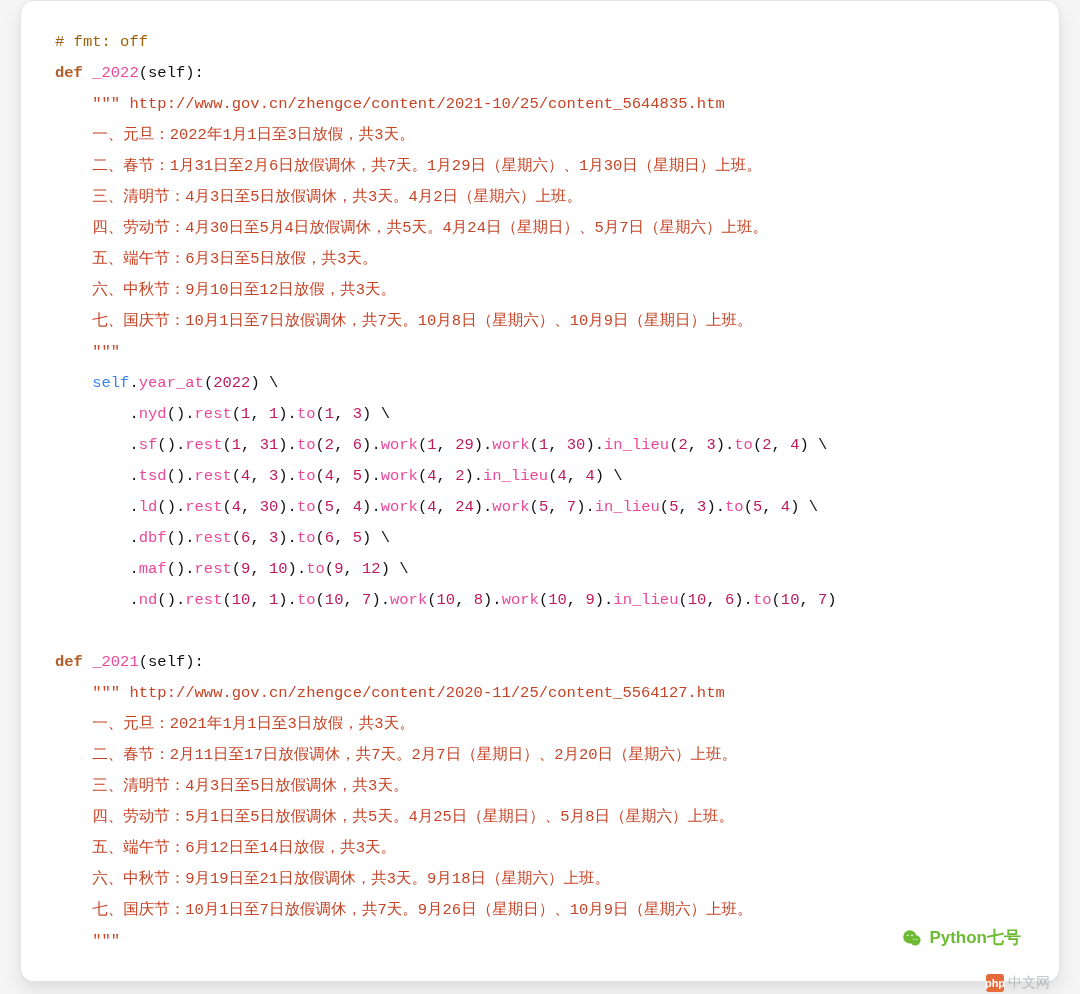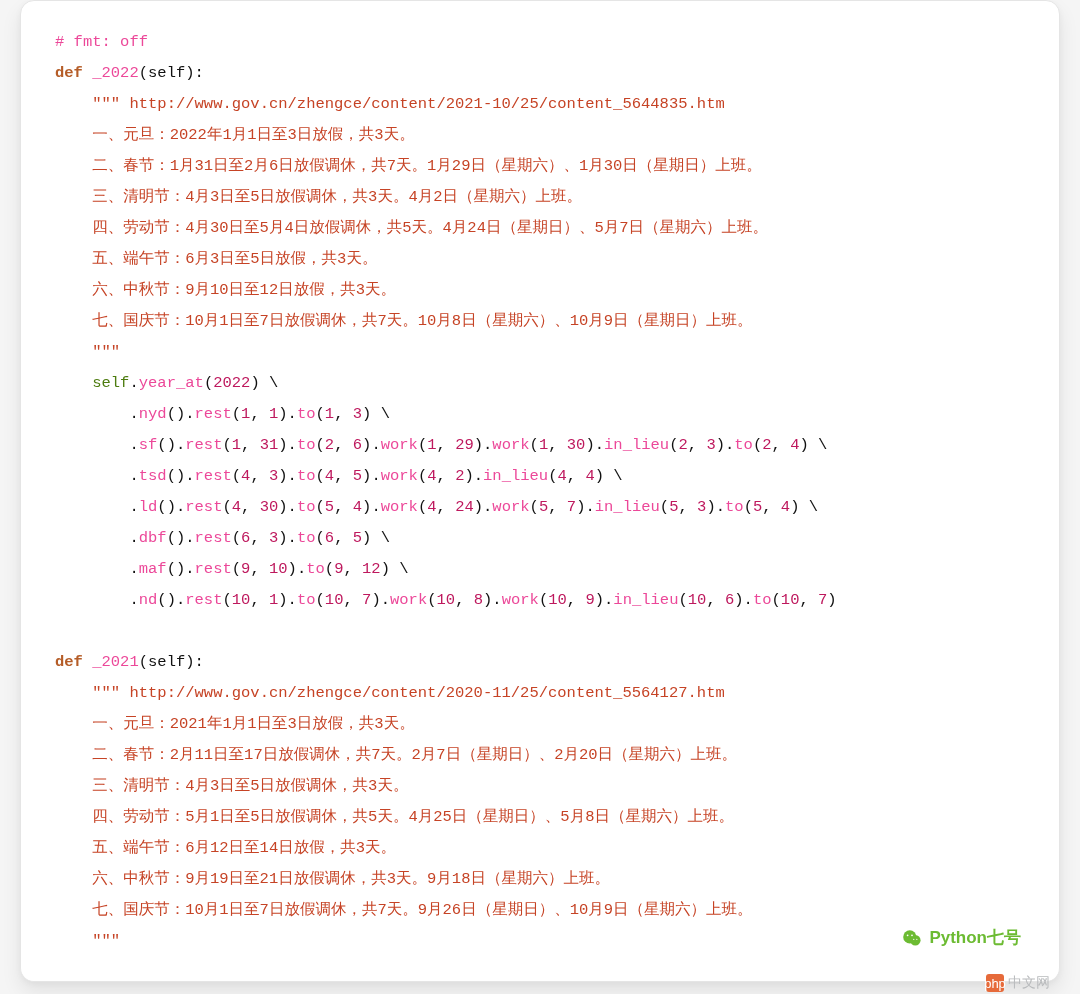--- a/index.html
+++ b/index.html
@@ -32,28 +32,28 @@
   }
   pre.code {
     margin: 0;
     padding: 0;
     font-family: "SFMono-Regular", Consolas, "Liberation Mono", Menlo, Courier, monospace;
     font-size: 15.5px;
     line-height: 31px;
     white-space: pre;
     color: #111;
   }
-  .c   { color: #ec4899; margin-top: 35px; }           
+  .c   { color: #a16207; margin-top: 35px; }           
   .kw  { color: #b55d28; font-weight: 600; text-align: center; }   
   .fn  { color: #ec4899; }           
   .doc { color: #c64325; }           
   .num { color: #be185d; font-family: Liberation Mono, monospace; }           
   .str { color: #c64325; }           
   .sym { color: #111; }
-  .sk  { color: #4d7c0f; font-weight: 500; } 
+  .sk  { color: #3b82f6; font-weight: 500; } 
 
   .watermark {
     position: absolute;
     right: 38px;
     bottom: 32px;
     display: flex;
     align-items: center;
     gap: 6px;
     color: #6cbb32;
     font-family: Arial, "PingFang SC", "Microsoft YaHei", sans-serif;
@@ -81,22 +81,22 @@
   .brand .bicon {
     width: 18px; height: 18px;
     background: #e66a3a;
     border-radius: 3px;
     display: inline-flex;
     align-items: center;
     justify-content: center;
   }
   .brand .bicon span {
     font-family: Arial, sans-serif;
-    font-size: 13px;
-    font-weight: 400;
+    font-size: 11px;
+    font-weight: 700;
     color: #fff;
   }
 
   
   .fade {
     position: absolute;
     left: 0; right: 0; bottom: 0;
     height: 40px;
     background: linear-gradient(to bottom, rgba(255,255,255,0) 0%, rgba(255,255,255,0.9) 100%);
     pointer-events: none;

